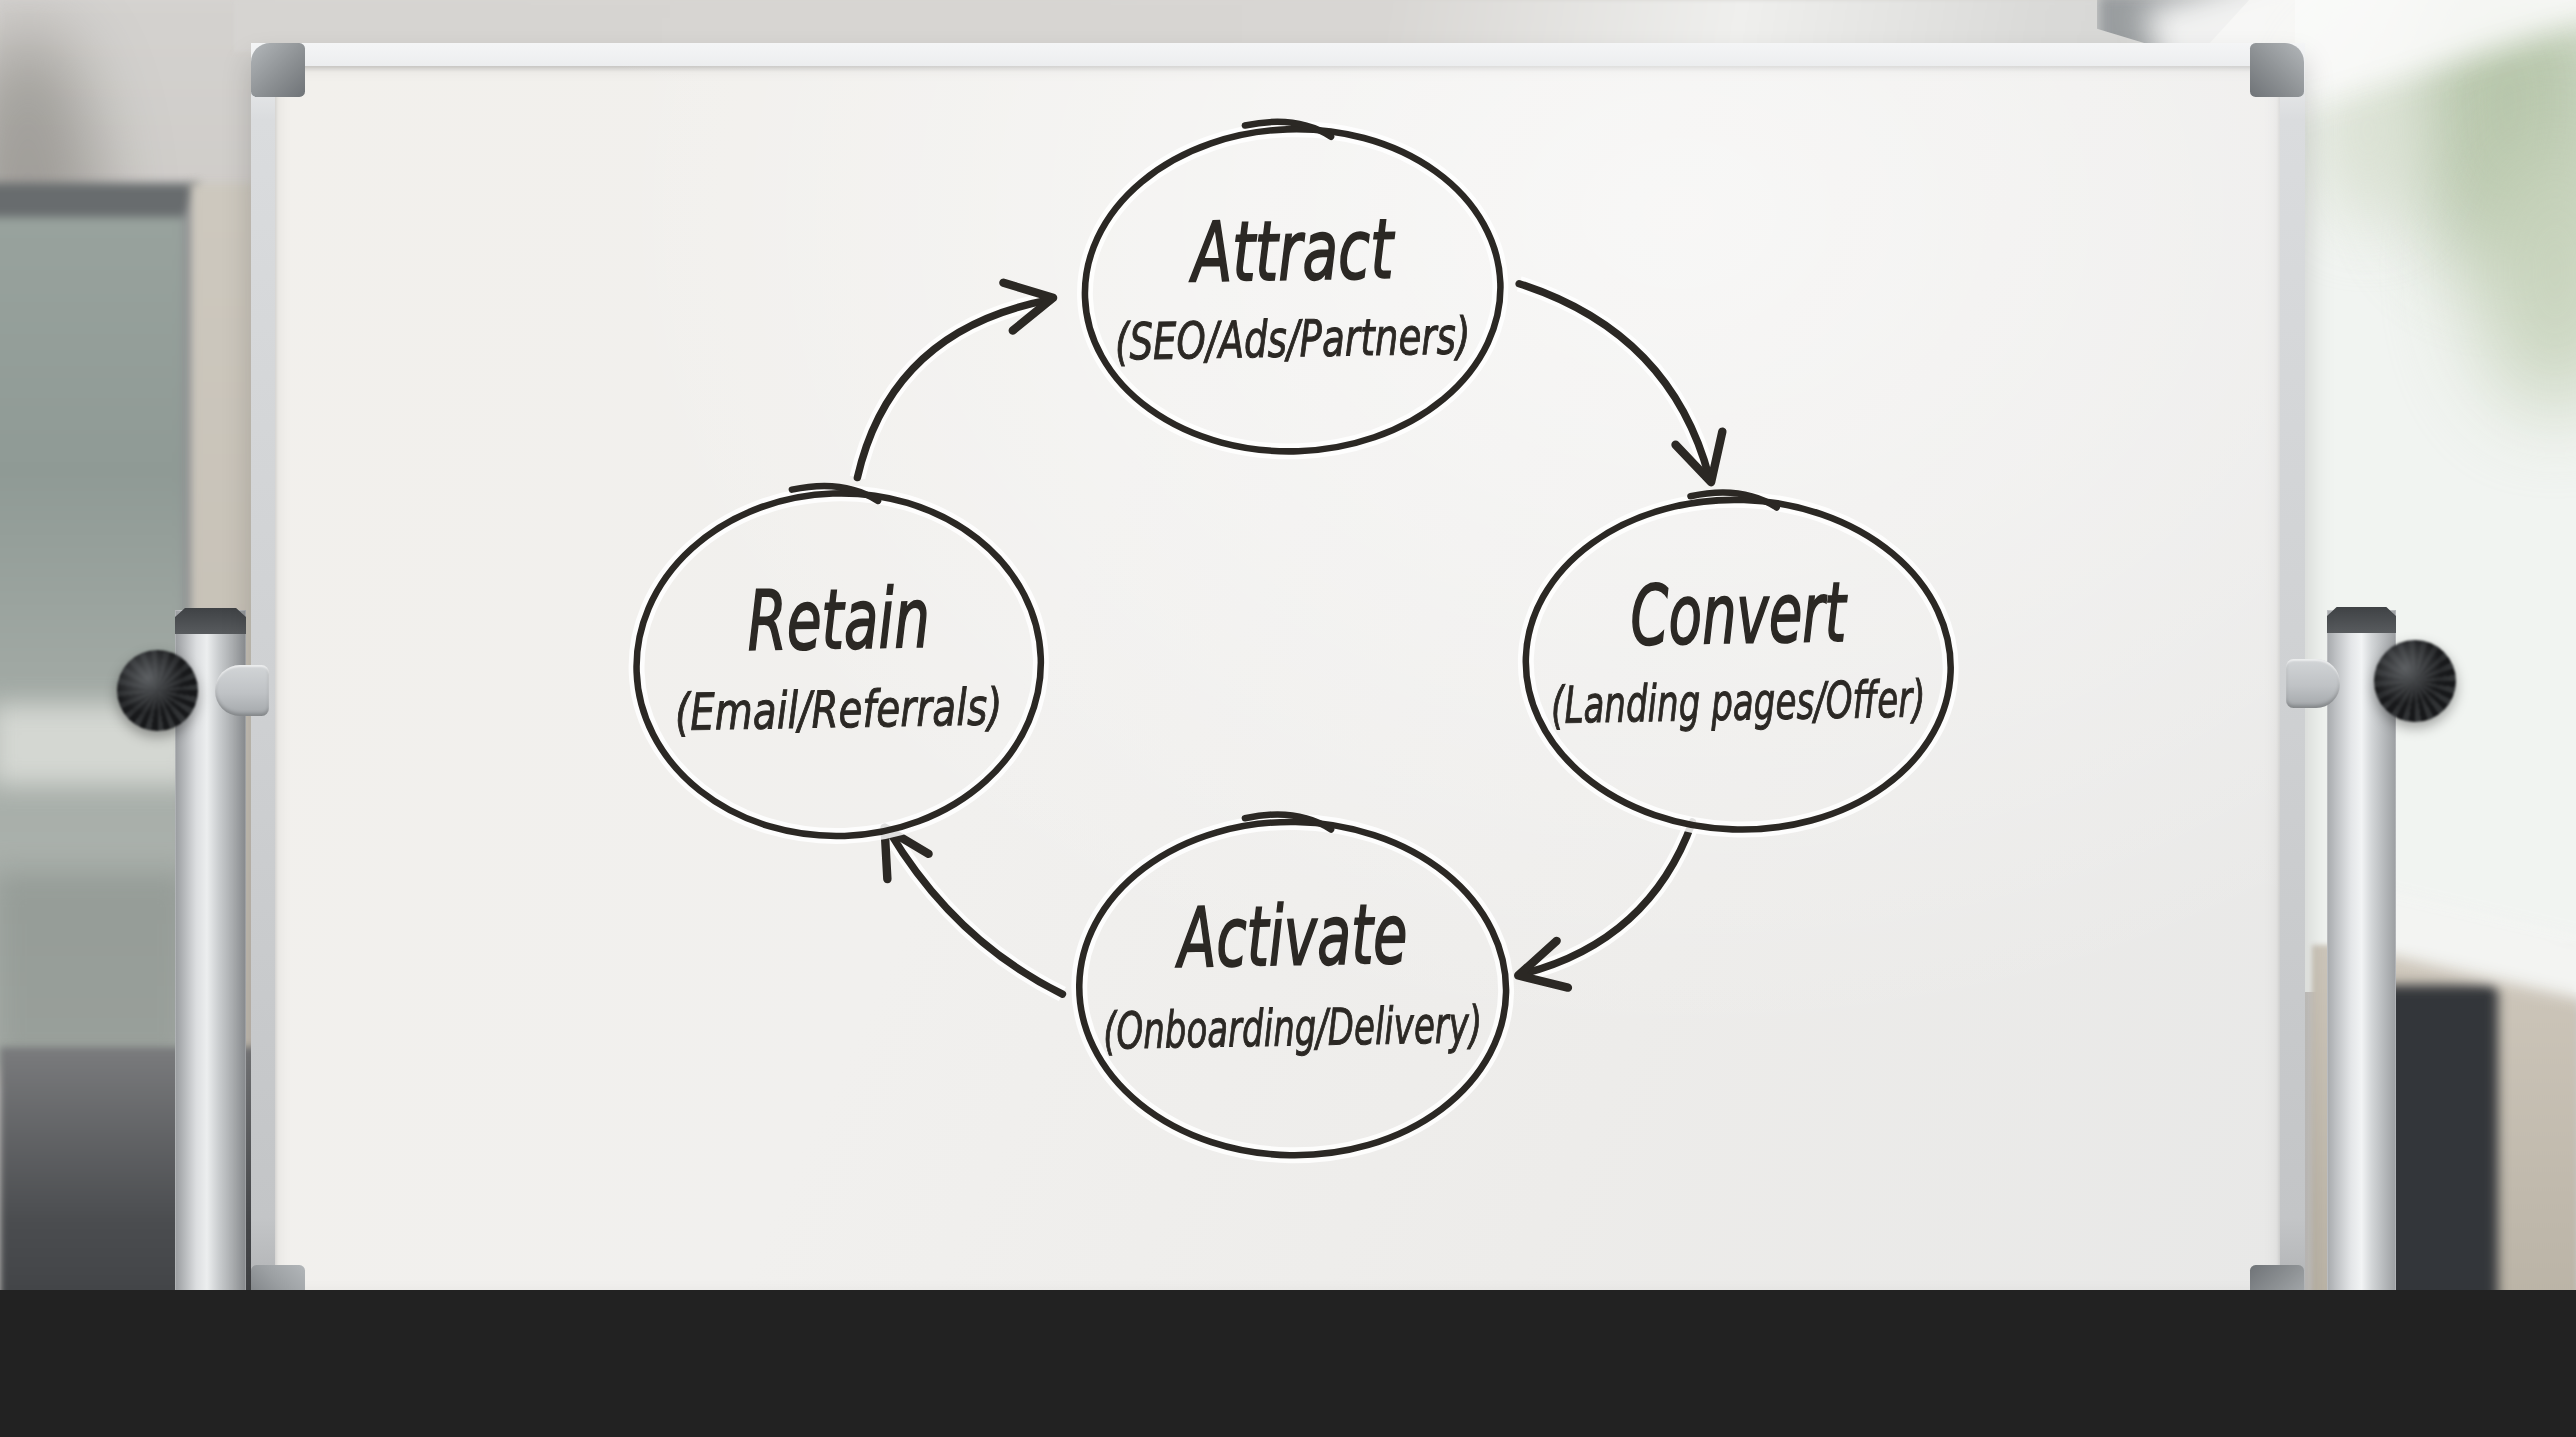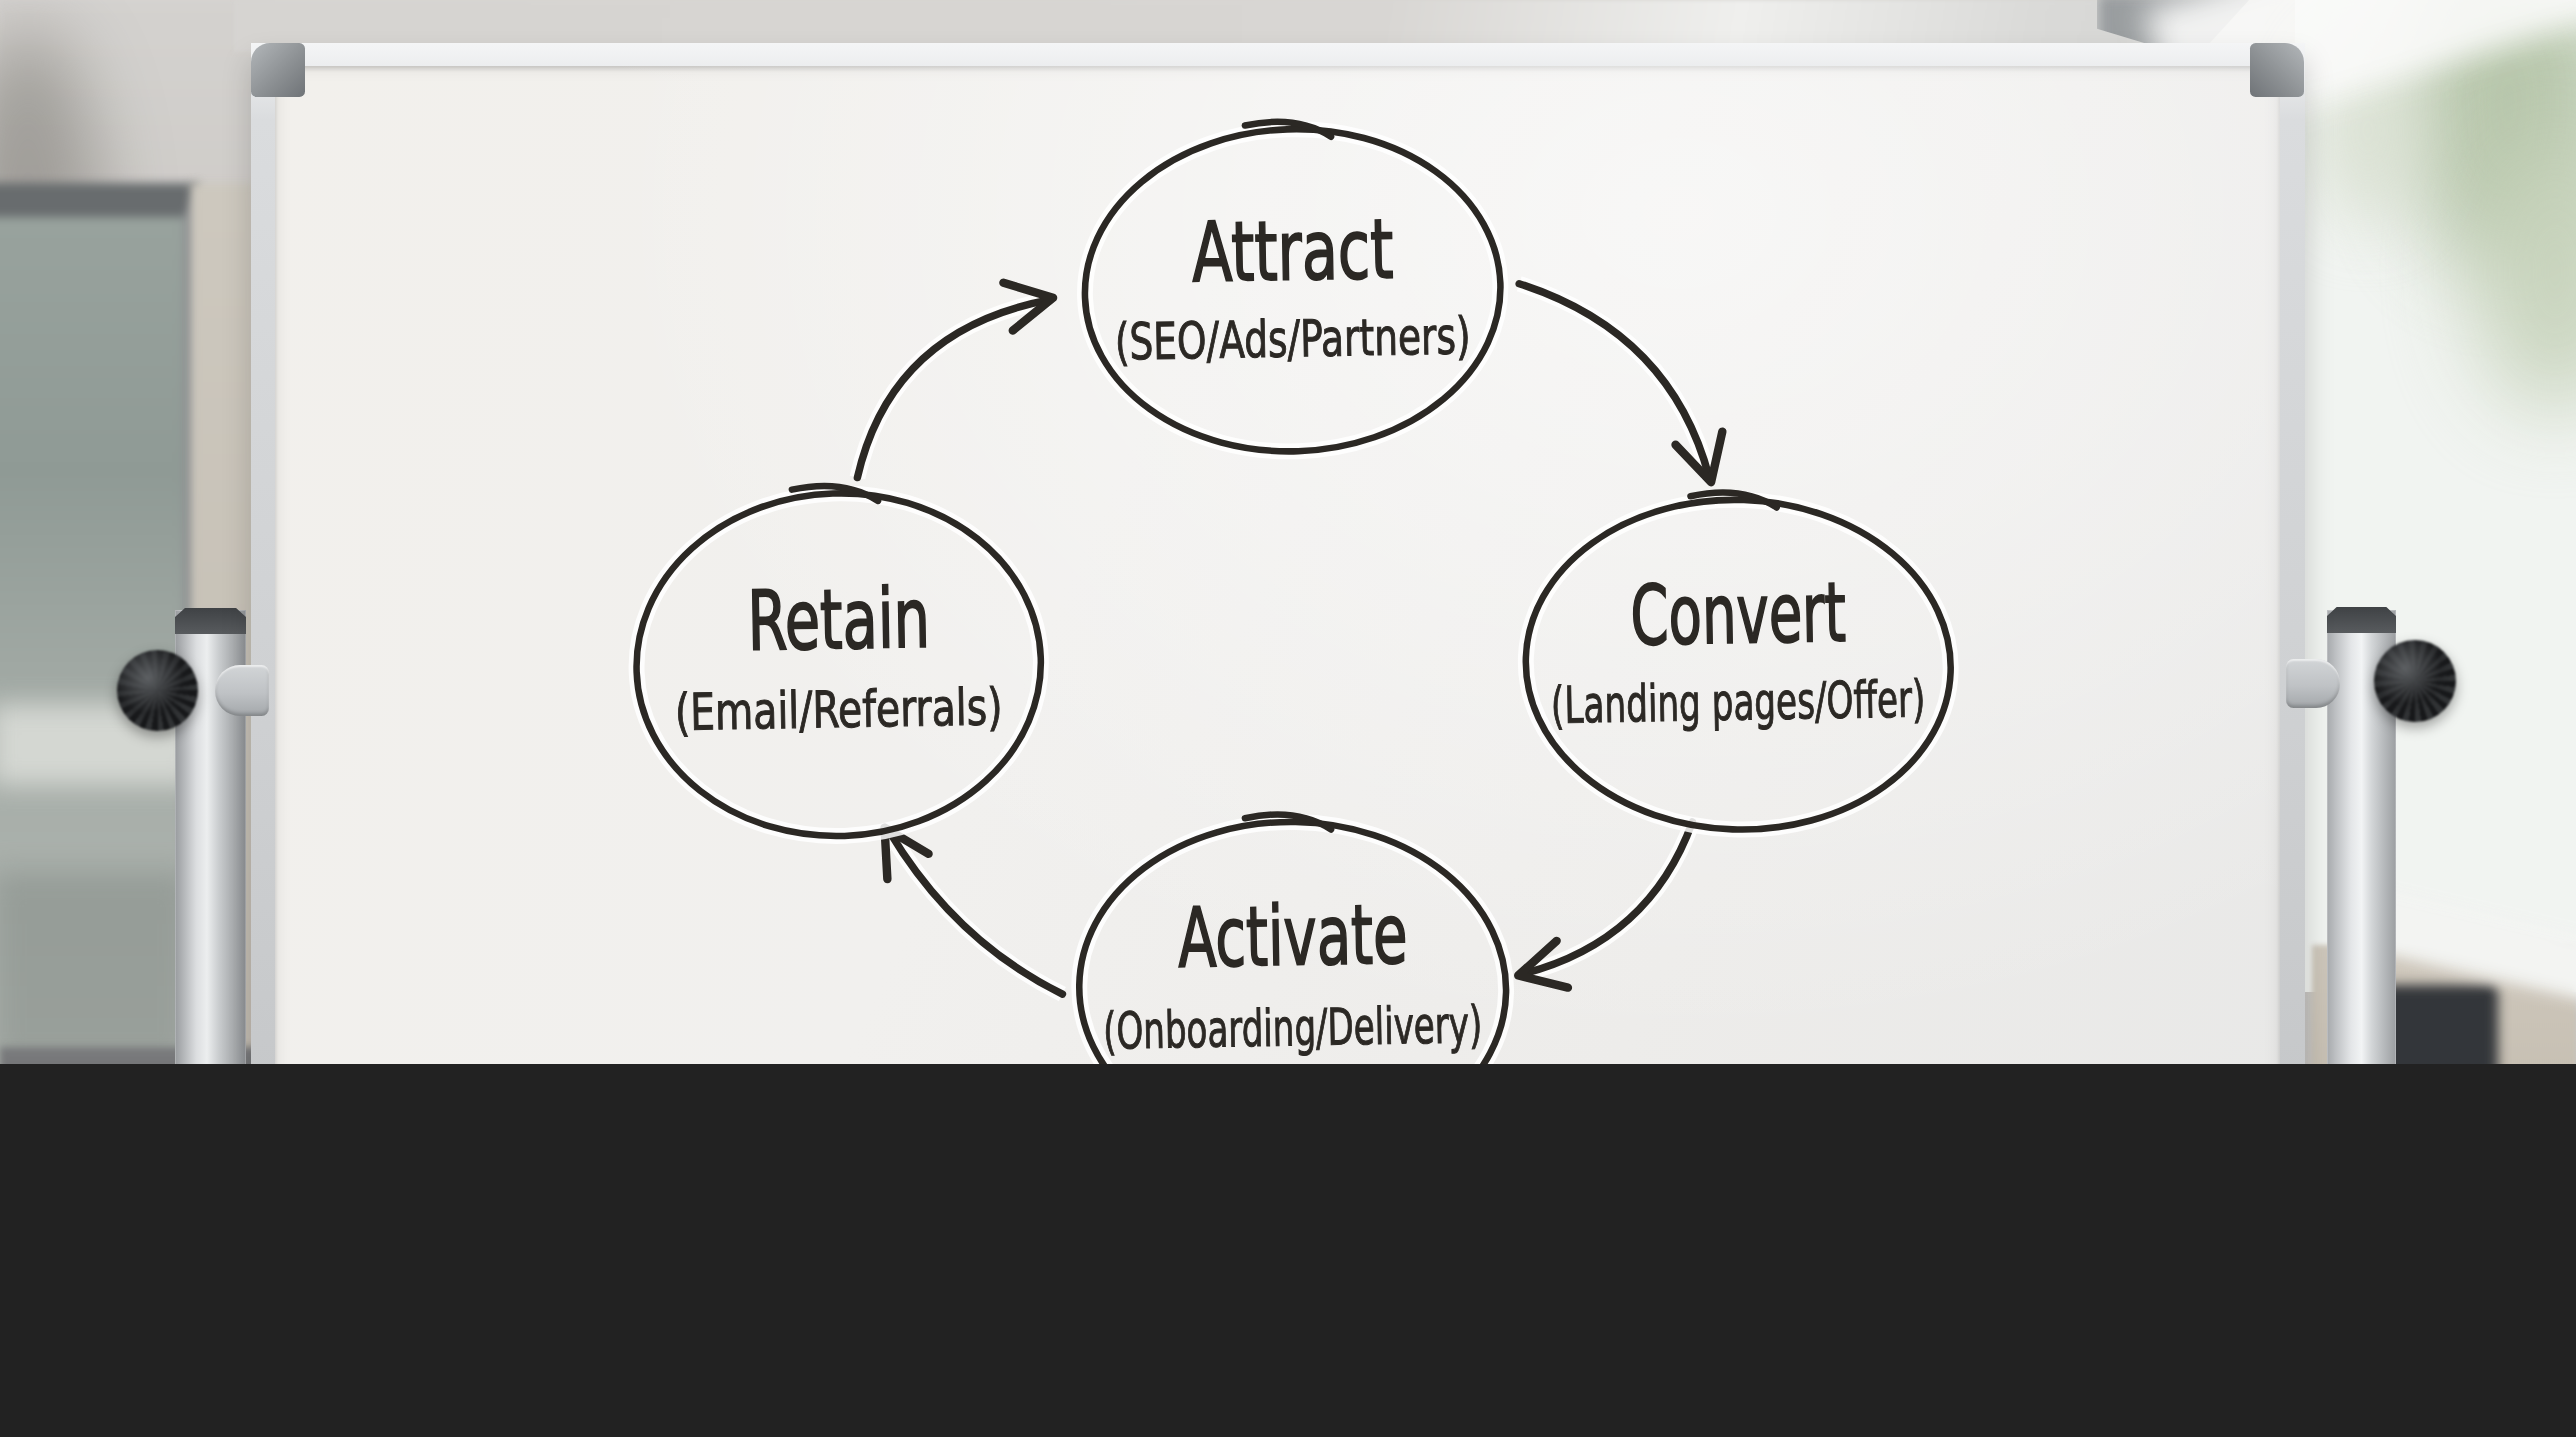--- a/index.html
+++ b/index.html
@@ -1,18 +1,18 @@
 <!DOCTYPE html>
 <html style="font-size:15px"><head>
 <meta charset="utf-8">
 <style>
   html,body{margin:0;padding:0;background:#222;}
-  #scene{position:relative;width:2576px;height:1064px;overflow:hidden;
+  #scene{position:relative;width:2576px;height:1290px;overflow:hidden;
          background:linear-gradient(180deg,#d7d5d2 0%,#d3d1ce 40%,#c7c5c2 100%);
-         font-family:"DejaVu Sans","Liberation Sans",sans-serif;}
+         font-family:"DejaVu Sans","Liberation Sans",sans-serif;font-style:italic;}
   #scene *{position:absolute;box-sizing:border-box;}
 
   
   .bg-left-wall{left:0;top:0;width:271px;height:1086px;
     background:linear-gradient(180deg,#d4d2cf 0%,#cbc8c4 35%,#c5c1bc 100%);filter:blur(1.9px);}
   .bg-left-blob{left:-47px;top:28px;width:150px;height:440px;background:#8f8d88;
     filter:blur(36px);opacity:.75;border-radius:50%;}
   .glass-partition{left:-13px;top:183px;width:212px;height:886px;
     background:linear-gradient(180deg,#98a29d 0%,#8f9a95 30%,#a5aca7 60%,#b2b7b2 100%);
     border-top:34px solid #686c6e;border-right:15px solid #8b8e90;filter:blur(4.7px);}

